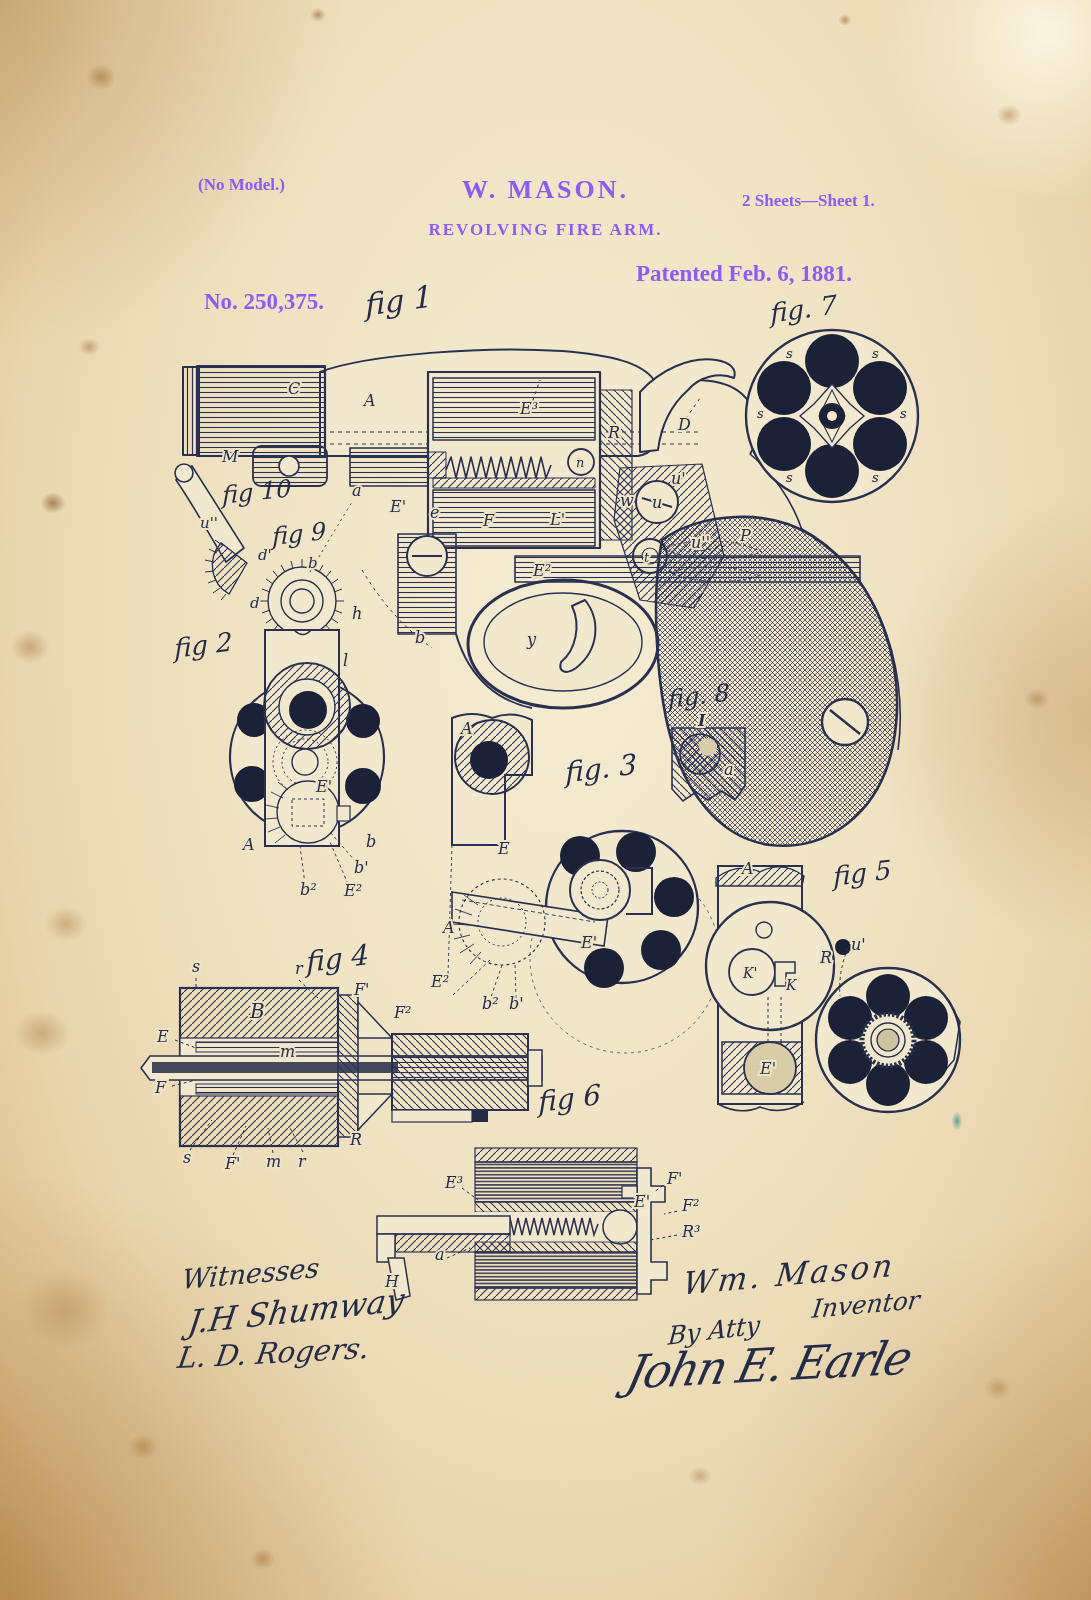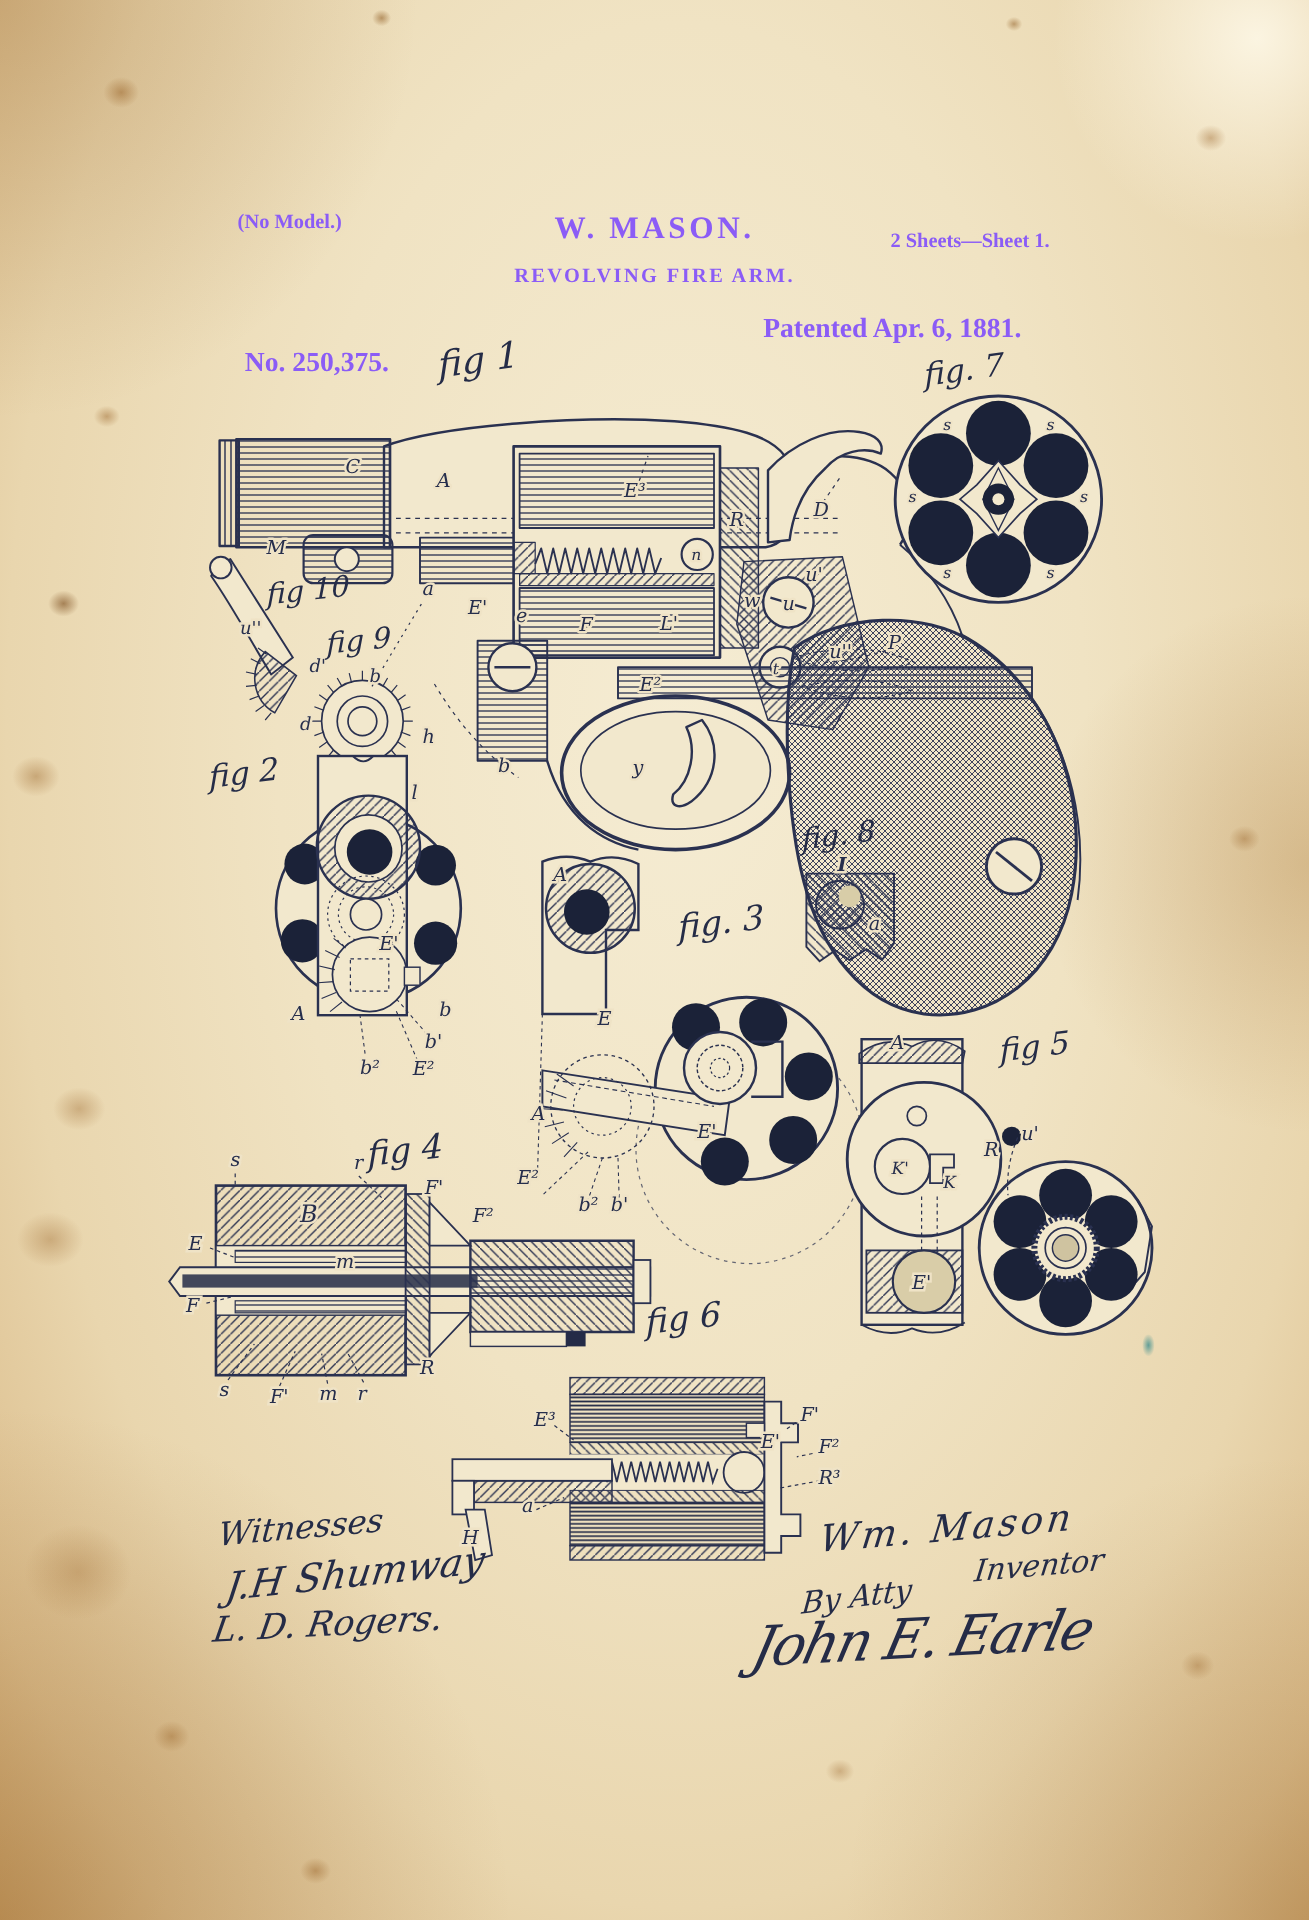--- a/index.html
+++ b/index.html
@@ -367,21 +367,21 @@
     <text x="872" y="482">s</text>
   </g>
 </g>
 </svg>
 
 <div class="txt printed" style="left:198px;top:175px;font-size:17px;">(No Model.)</div>
 <div class="txt printed" style="left:742px;top:177px;font-size:17px;margin-top:14px;">2 Sheets—Sheet 1.</div>
 <div class="txt printed center" style="top:175px;font-size:26px;letter-spacing:3px;">W. MASON.</div>
 <div class="txt printed center" style="top:220px;font-size:17px;letter-spacing:2px;">REVOLVING FIRE ARM.</div>
 <div class="txt printed" style="left:204px;top:261px;font-size:23px;margin-top:28px;">No. 250,375.</div>
-<div class="txt printed" style="left:636px;top:261px;font-size:23px;">Patented Apr. 6, 1881.</div>
+<div class="txt printed" style="left:636px;top:261px;font-size:23px;">Patented Feb. 6, 1881.</div>
 
 <div class="txt figlabel" style="left:365px;top:283px;font-size:30px;transform:rotate(-8deg) skewX(-6deg);">fig 1</div>
 <div class="txt figlabel" style="left:770px;top:294px;font-size:26px;transform:rotate(-8deg) skewX(-6deg);">fig. 7</div>
 <div class="txt figlabel" style="left:222px;top:478px;font-size:24px;transform:rotate(-6deg) skewX(-6deg);">fig 10</div>
 <div class="txt figlabel" style="left:272px;top:520px;font-size:24px;transform:rotate(-6deg) skewX(-6deg);">fig 9</div>
 <div class="txt figlabel" style="left:174px;top:630px;font-size:26px;transform:rotate(-7deg) skewX(-6deg);">fig 2</div>
 <div class="txt figlabel" style="left:565px;top:752px;font-size:28px;transform:rotate(-7deg) skewX(-6deg);">fig. 3</div>
 <div class="txt figlabel" style="left:668px;top:682px;font-size:24px;transform:rotate(-7deg) skewX(-6deg);">fig. 8</div>
 <div class="txt figlabel" style="left:833px;top:858px;font-size:26px;transform:rotate(-7deg) skewX(-6deg);">fig 5</div>
 <div class="txt figlabel" style="left:306px;top:942px;font-size:28px;transform:rotate(-7deg) skewX(-6deg);">fig 4</div>

